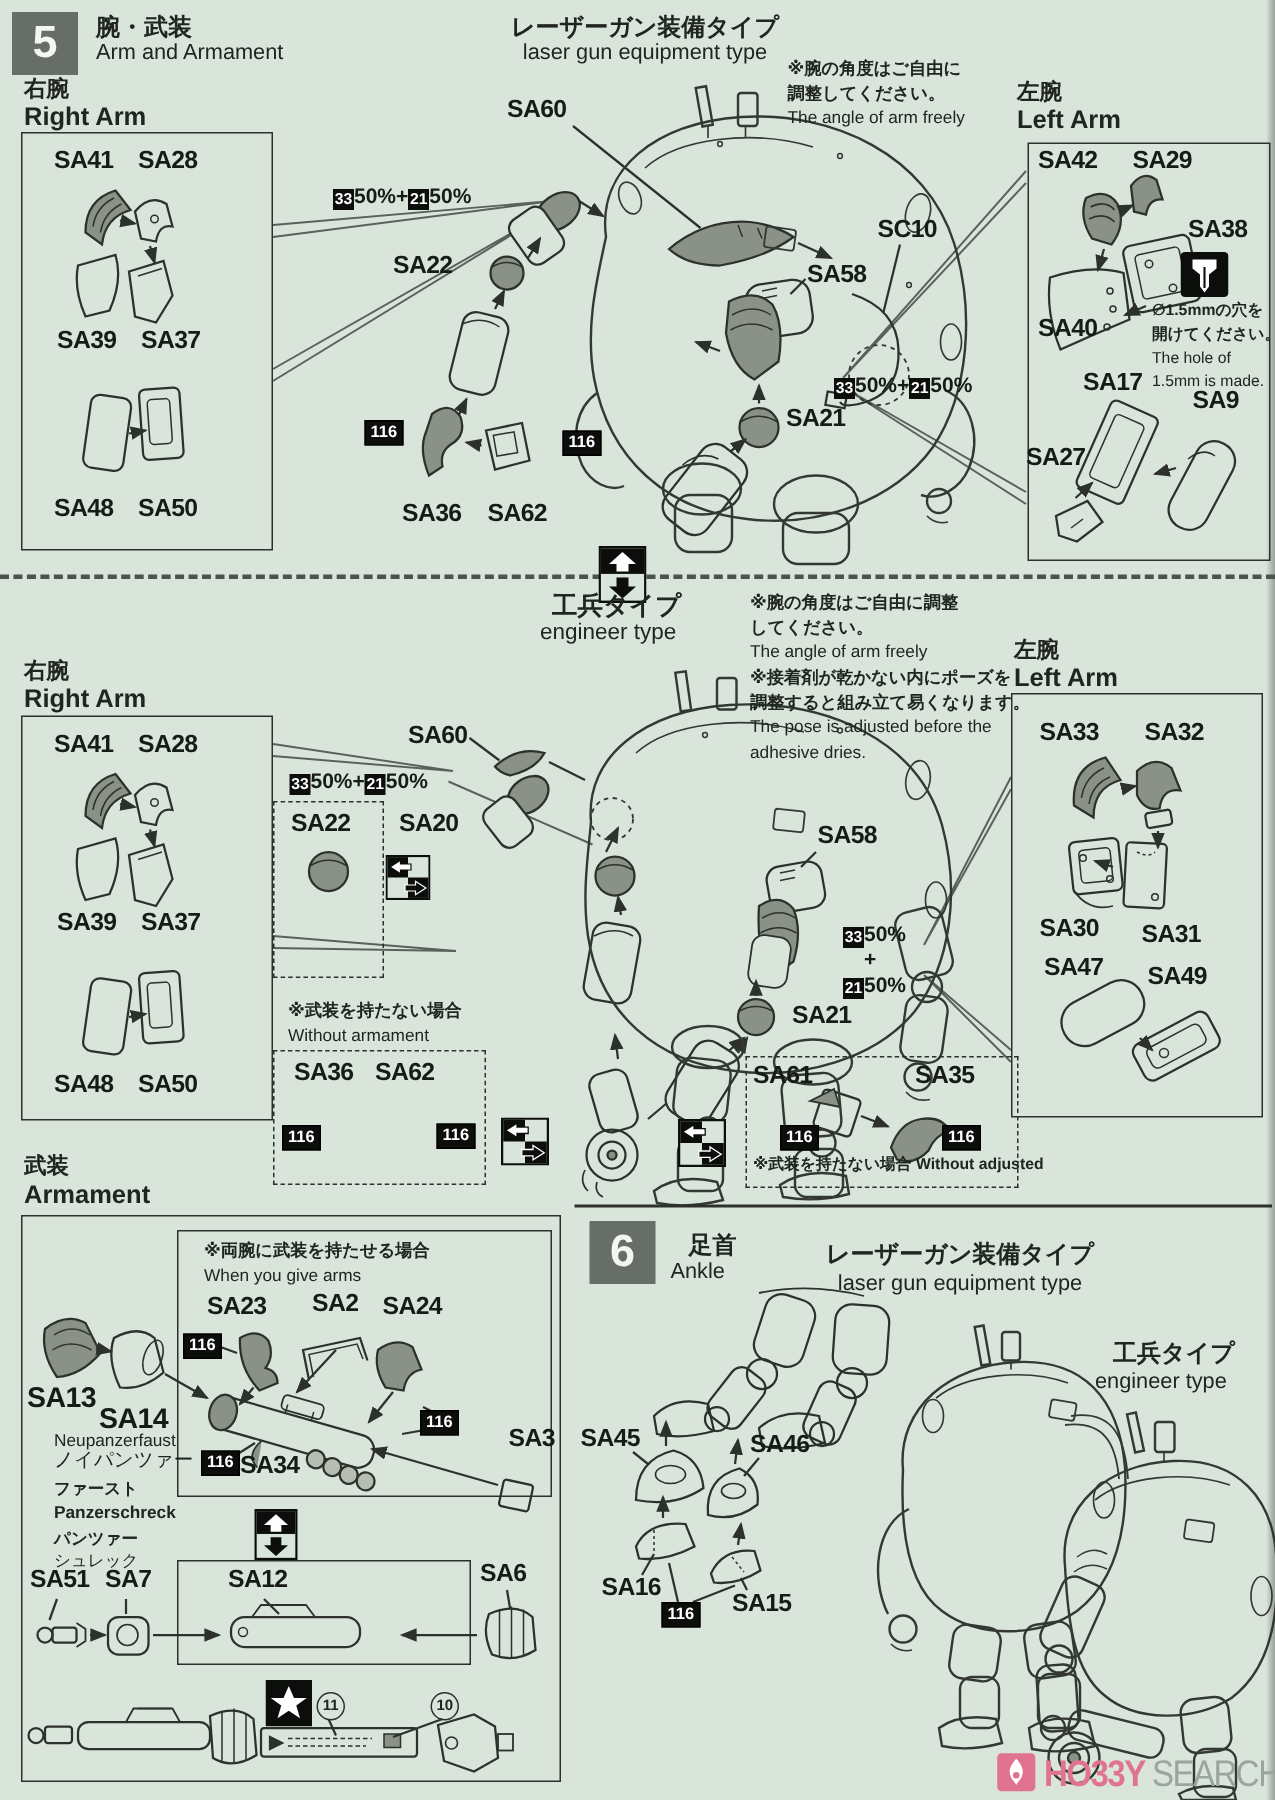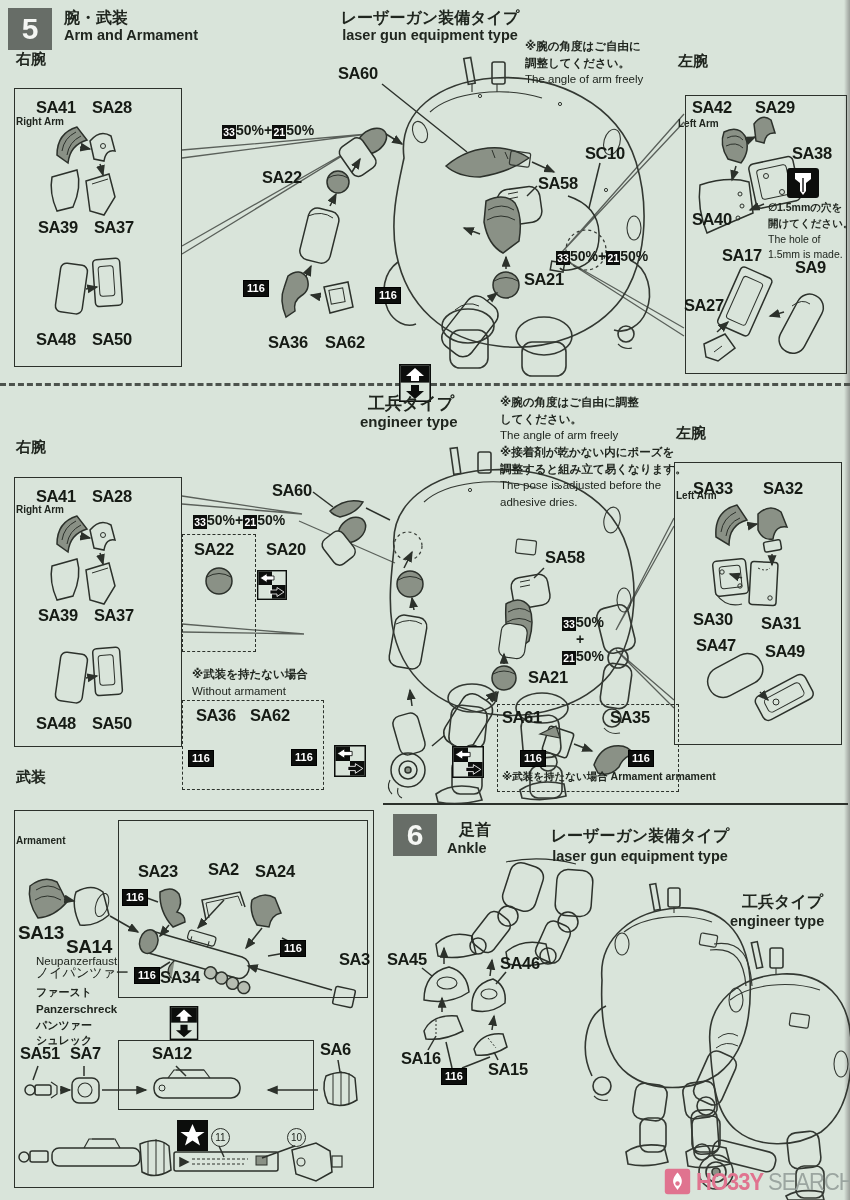--- a/index.html
+++ b/index.html
@@ -7,37 +7,37 @@
     position:relative;width:850px;height:1200px;overflow:hidden;
     background:linear-gradient(90deg,#d9e4da 0,#d9e4da 844px,#aeb4ae 848px,#9aa09a 850px);
     font-family:"Liberation Sans","DejaVu Sans",sans-serif;color:#20261f;
   }
   .abs{position:absolute;}
   svg{display:block;}
   .lbl{position:absolute;white-space:nowrap;}
   .pl{position:absolute;white-space:nowrap;font-weight:700;font-size:16.5px;letter-spacing:-0.4px;color:#161b15;}
   .pl.lg{font-size:19px;}
   .jp-h{font-weight:700;font-size:15px;}
-  .en-h{font-weight:700;font-size:10px;margin-top:48px;}
+  .en-h{font-weight:700;font-size:17px;}
   .title-jp{font-weight:700;font-size:16px;}
-  .title-en{font-weight:700;font-size:14.5px;}
+  .title-en{font-weight:400;font-size:14.5px;}
   .note{font-weight:700;font-size:11.5px;line-height:1.45;}
   .note .en{font-weight:500;}
   .small-note{font-size:10.5px;font-weight:700;line-height:1.5;}
   .box{position:absolute;border:1.6px solid #2c312b;}
   .dbox{position:absolute;border:1.7px dashed #2c312b;}
   .hdrbox{position:absolute;background:#676d67;color:#f4f6f3;font-weight:700;
     display:flex;align-items:center;justify-content:center;font-size:30px;}
   .f116{position:absolute;background:#0c0e0c;color:#ffffff;font-weight:700;font-size:11px;
     line-height:15px;padding:0 3px;border:1px solid #000;letter-spacing:0;}
   .mix{position:absolute;white-space:nowrap;font-weight:700;font-size:14px;color:#161b15;}
   .chip{display:inline-block;background:#0c0e0c;color:#fff;font-weight:700;font-size:10.5px;
     width:14px;line-height:14px;text-align:center;vertical-align:-1px;}
   .circ{position:absolute;width:17px;height:17px;border:1.6px solid #2c312b;border-radius:50%;
-    font-size:10px;font-weight:400;display:flex;align-items:center;justify-content:center;text-align:center;}
+    font-size:10px;font-weight:700;display:flex;align-items:center;justify-content:center;text-align:center;}
   .divider{position:absolute;left:0;width:850px;height:0;border-top:3px dashed #4c524c;}
   .hline{position:absolute;height:0;border-top:2px solid #2c312b;}
   .wm{position:absolute;font-weight:700;font-size:22px;letter-spacing:-1px;transform:scaleY(1.12);transform-origin:top left;}
 </style>
 </head>
 <body>
 
 <div class="canvas">
 
 <svg class="abs" style="left:0;top:0" width="850" height="1200" viewBox="0 0 850 1200">
@@ -617,45 +617,49 @@
   <rect x="15" y="15" width="13.6" height="13.6" fill="#0c0e0c"></rect>
   <path d="M3,8 L10,3.5 V6 H17 V10 H10 V12.5 Z" fill="#ffffff" stroke="#0c0e0c" stroke-width="0.8"></path>
   <path d="M27,22 L20,17.5 V20 H13 V24 H20 V26.5 Z" fill="#0c0e0c" stroke="#ffffff" stroke-width="0.8"></path>
 </svg>
 
 <div class="dbox" style="left:497px;top:704px;width:180px;height:86px"></div>
 <div class="pl" style="left:502px;top:708px">SA61</div>
 <div class="pl" style="left:610px;top:708px">SA35</div>
 <div class="f116" style="left:520px;top:750px">116</div>
 <div class="f116" style="left:628px;top:750px">116</div>
-<div class="lbl small-note" style="left:502px;top:769px">※武装を持たない場合 Armament armament</div>
+<div class="lbl small-note" style="left:502px;top:769px">※武装を持たない場合 Without adjusted</div>
 
 <div class="lbl jp-h" style="left:676px;top:424px">左腕</div>
 <div class="lbl en-h" style="left:676px;top:442px">Left Arm</div>
 <div class="box" style="left:674px;top:462px;width:166px;height:281px"></div>
 <div class="pl" style="left:693px;top:479px">SA33</div>
 <div class="pl" style="left:763px;top:479px">SA32</div>
 <div class="pl" style="left:693px;top:610px">SA30</div>
 <div class="pl" style="left:761px;top:614px">SA31</div>
 <div class="pl" style="left:696px;top:636px">SA47</div>
 <div class="pl" style="left:765px;top:642px">SA49</div>
 
 <div class="lbl jp-h" style="left:16px;top:768px">武装</div>
 <div class="lbl en-h" style="left:16px;top:787px">Armament</div>
 <div class="box" style="left:14px;top:810px;width:358px;height:376px"></div>
 <div class="box" style="left:118px;top:820px;width:248px;height:176px;border-width:1.4px"></div>
+<div class="lbl note" style="left:136px;top:826px">
+  <div>※両腕に武装を持たせる場合</div>
+  <div class="en">When you give arms</div>
+</div>
 
 <div class="pl lg" style="left:18px;top:922px">SA13</div>
 <div class="pl lg" style="left:66px;top:936px">SA14</div>
 <div class="lbl" style="left:36px;top:955px;font-size:11.5px;font-weight:400">Neupanzerfaust</div>
 <div class="lbl" style="left:36px;top:964px;font-size:13px;font-weight:400">ノイパンツァー</div>
 <div class="lbl" style="left:36px;top:985px;font-size:11px;font-weight:700">ファースト</div>
 <div class="lbl" style="left:36px;top:1003px;font-size:11.5px;font-weight:600">Panzerschreck</div>
 <div class="lbl" style="left:36px;top:1018px;font-size:11px;font-weight:700">パンツァー</div>
-<div class="lbl" style="left:36px;top:1033px;font-size:11px;font-weight:700">シュレック</div>
+<div class="lbl" style="left:36px;top:1033px;font-size:11px;font-weight:400">シュレック</div>
 
 <div class="pl" style="left:138px;top:862px">SA23</div>
 <div class="pl" style="left:208px;top:860px">SA2</div>
 <div class="pl" style="left:255px;top:862px">SA24</div>
 <div class="f116" style="left:122px;top:889px">116</div>
 <div class="f116" style="left:280px;top:940px">116</div>
 <div class="f116" style="left:134px;top:967px">116</div>
 <div class="pl" style="left:160px;top:968px">SA34</div>
 <div class="pl" style="left:339px;top:950px">SA3</div>
 

